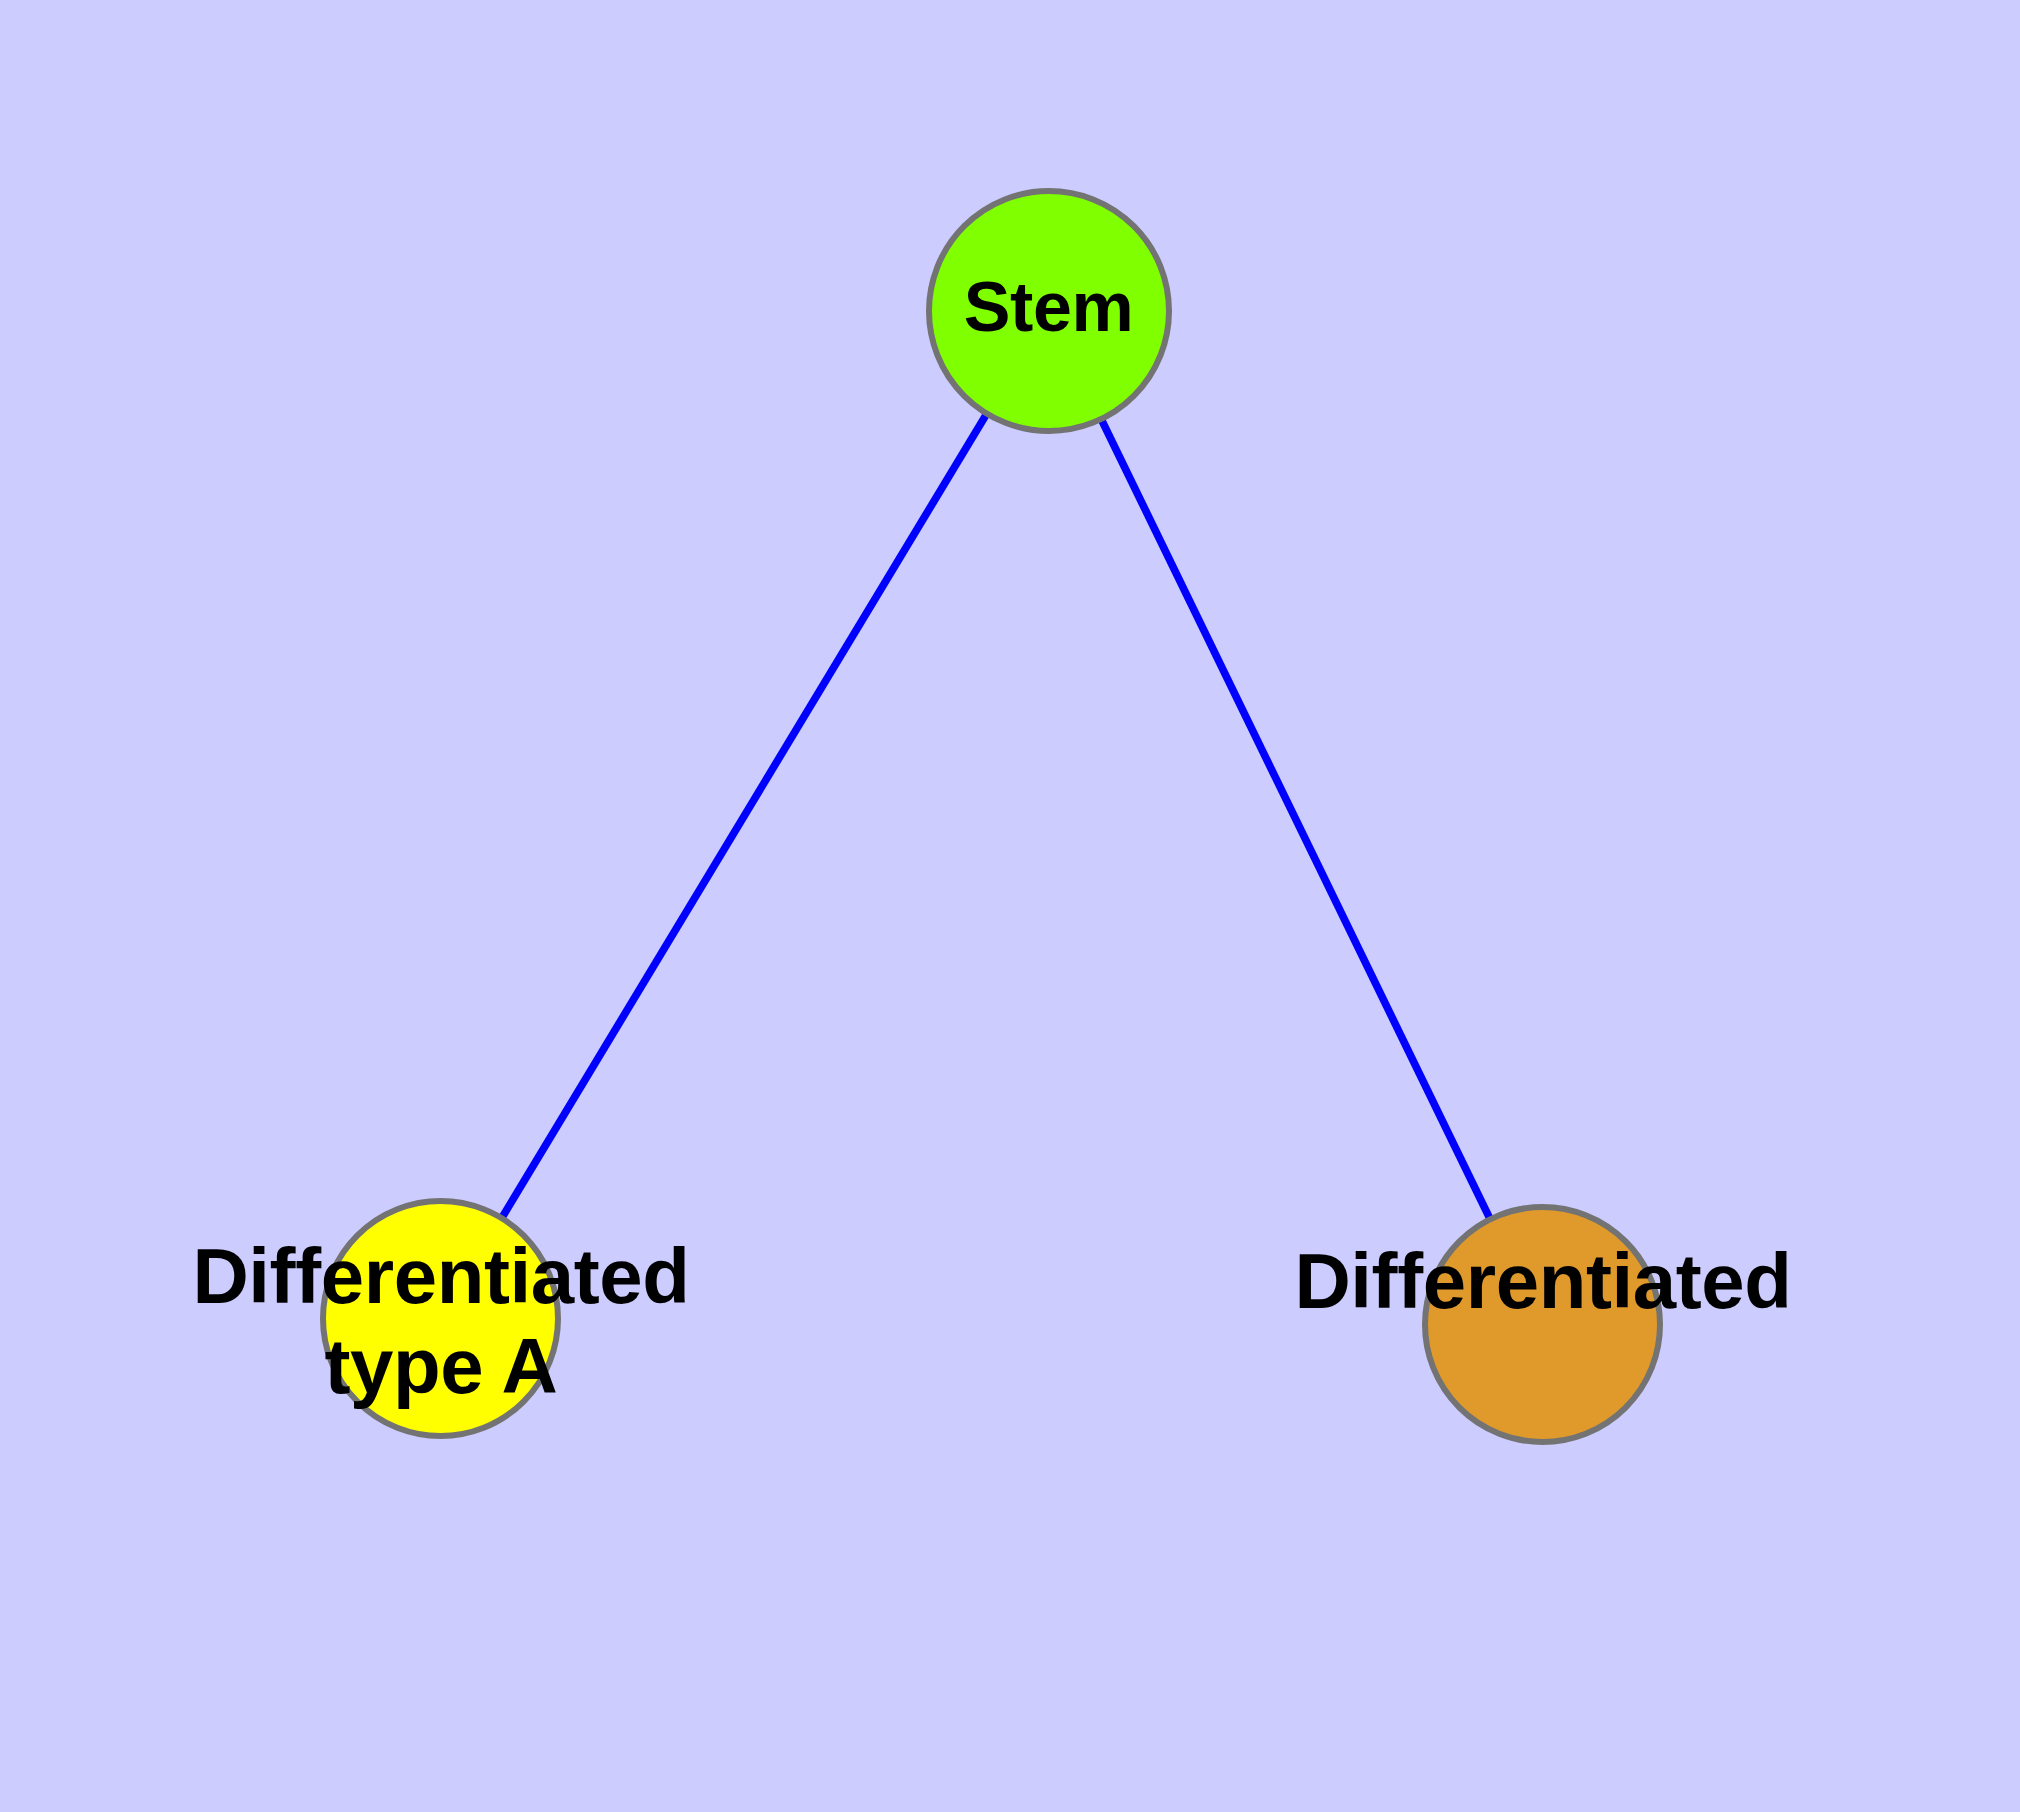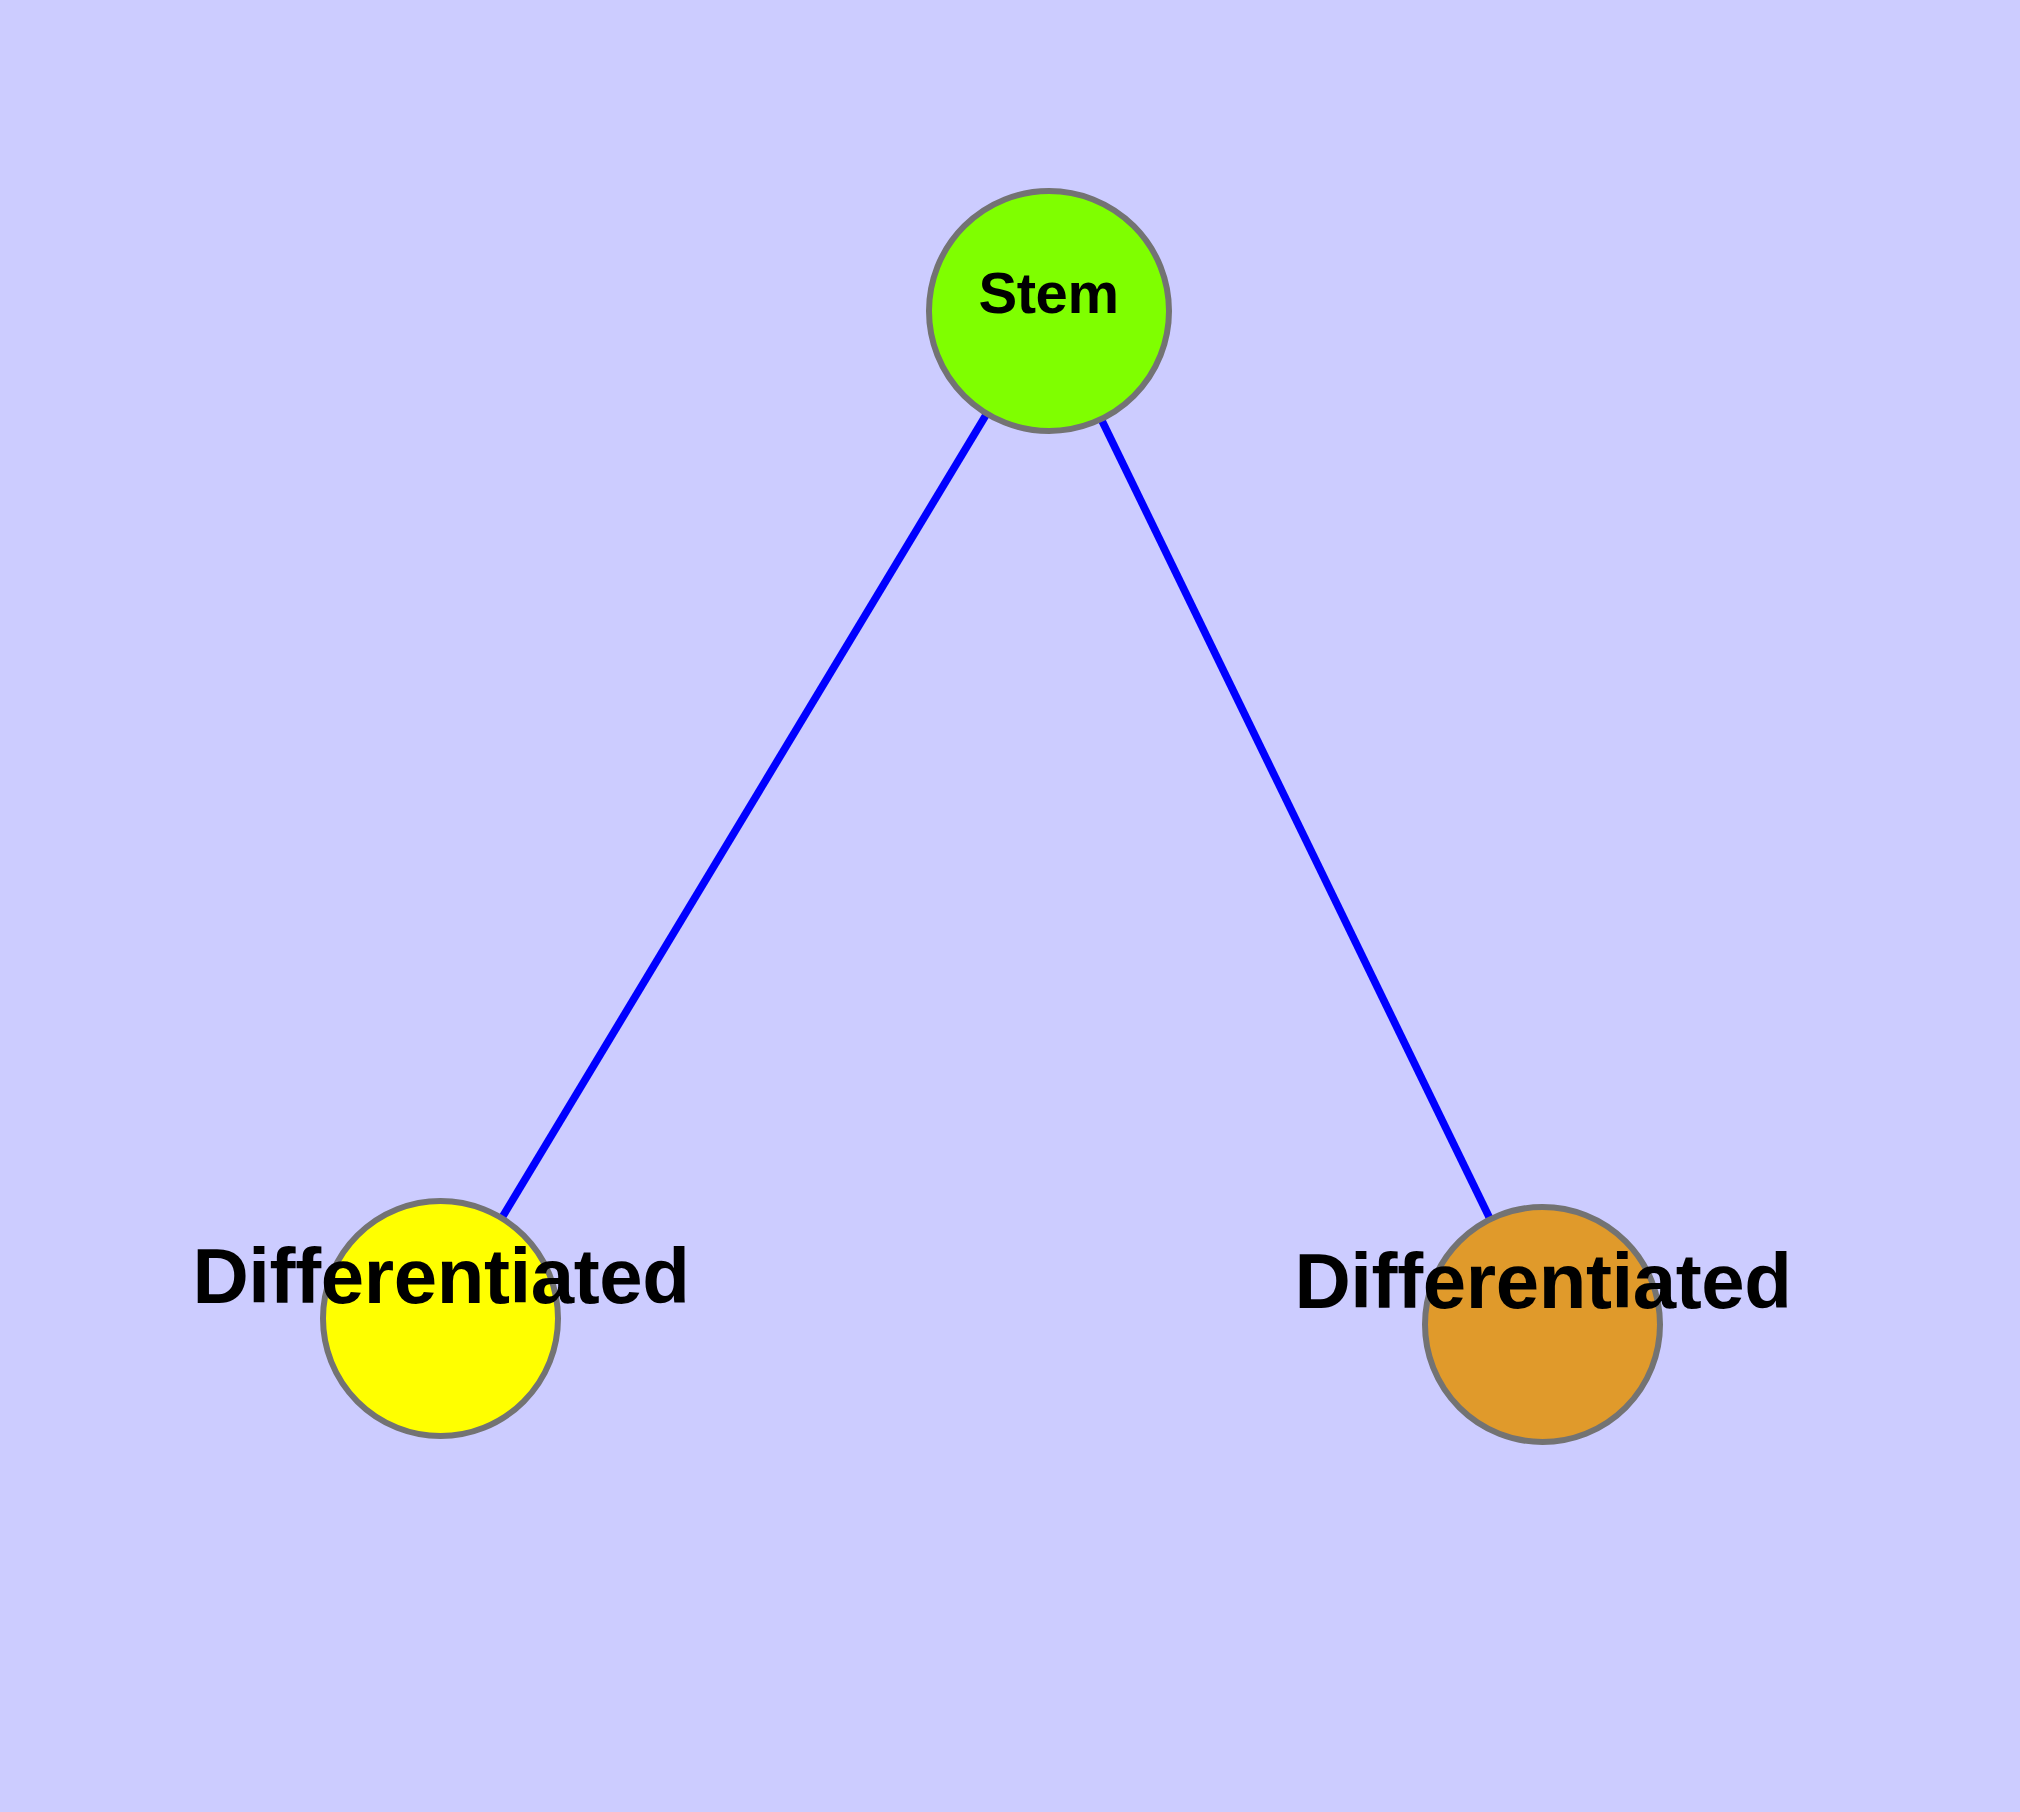--- a/index.html
+++ b/index.html
@@ -52,23 +52,23 @@
   
   #node-stem-circle {
     left: 926px;
     top: 188px;
     width: 246px;
     height: 246px;
     background: #7fff00;
   }
   #node-stem-label {
     left: 794px;
-    top: 259px;
+    top: 267px;
     width: 509px;
-    font-size: 58px;
+    font-size: 70px;
   }
   
   #node-type-a-circle {
     left: 320px;
     top: 1198px;
     width: 241px;
     height: 241px;
     background: #ffff00;
   }
   #node-type-a-label {
@@ -106,20 +106,21 @@
     <div id="node-stem-circle" class="node-circle"></div>
     <div id="node-stem-label" class="node-label">
       <div>Stem</div>
     </div>
   </div>
 
   <div class="node">
     <div id="node-type-a-circle" class="node-circle"></div>
     <div id="node-type-a-label" class="node-label">
       <div>Differentiated</div>
+      <div>type A</div>
     </div>
   </div>
 
   <div class="node">
     <div id="node-type-b-circle" class="node-circle"></div>
     <div id="node-type-b-label" class="node-label">
       <div>Differentiated</div>
     </div>
   </div>
 

